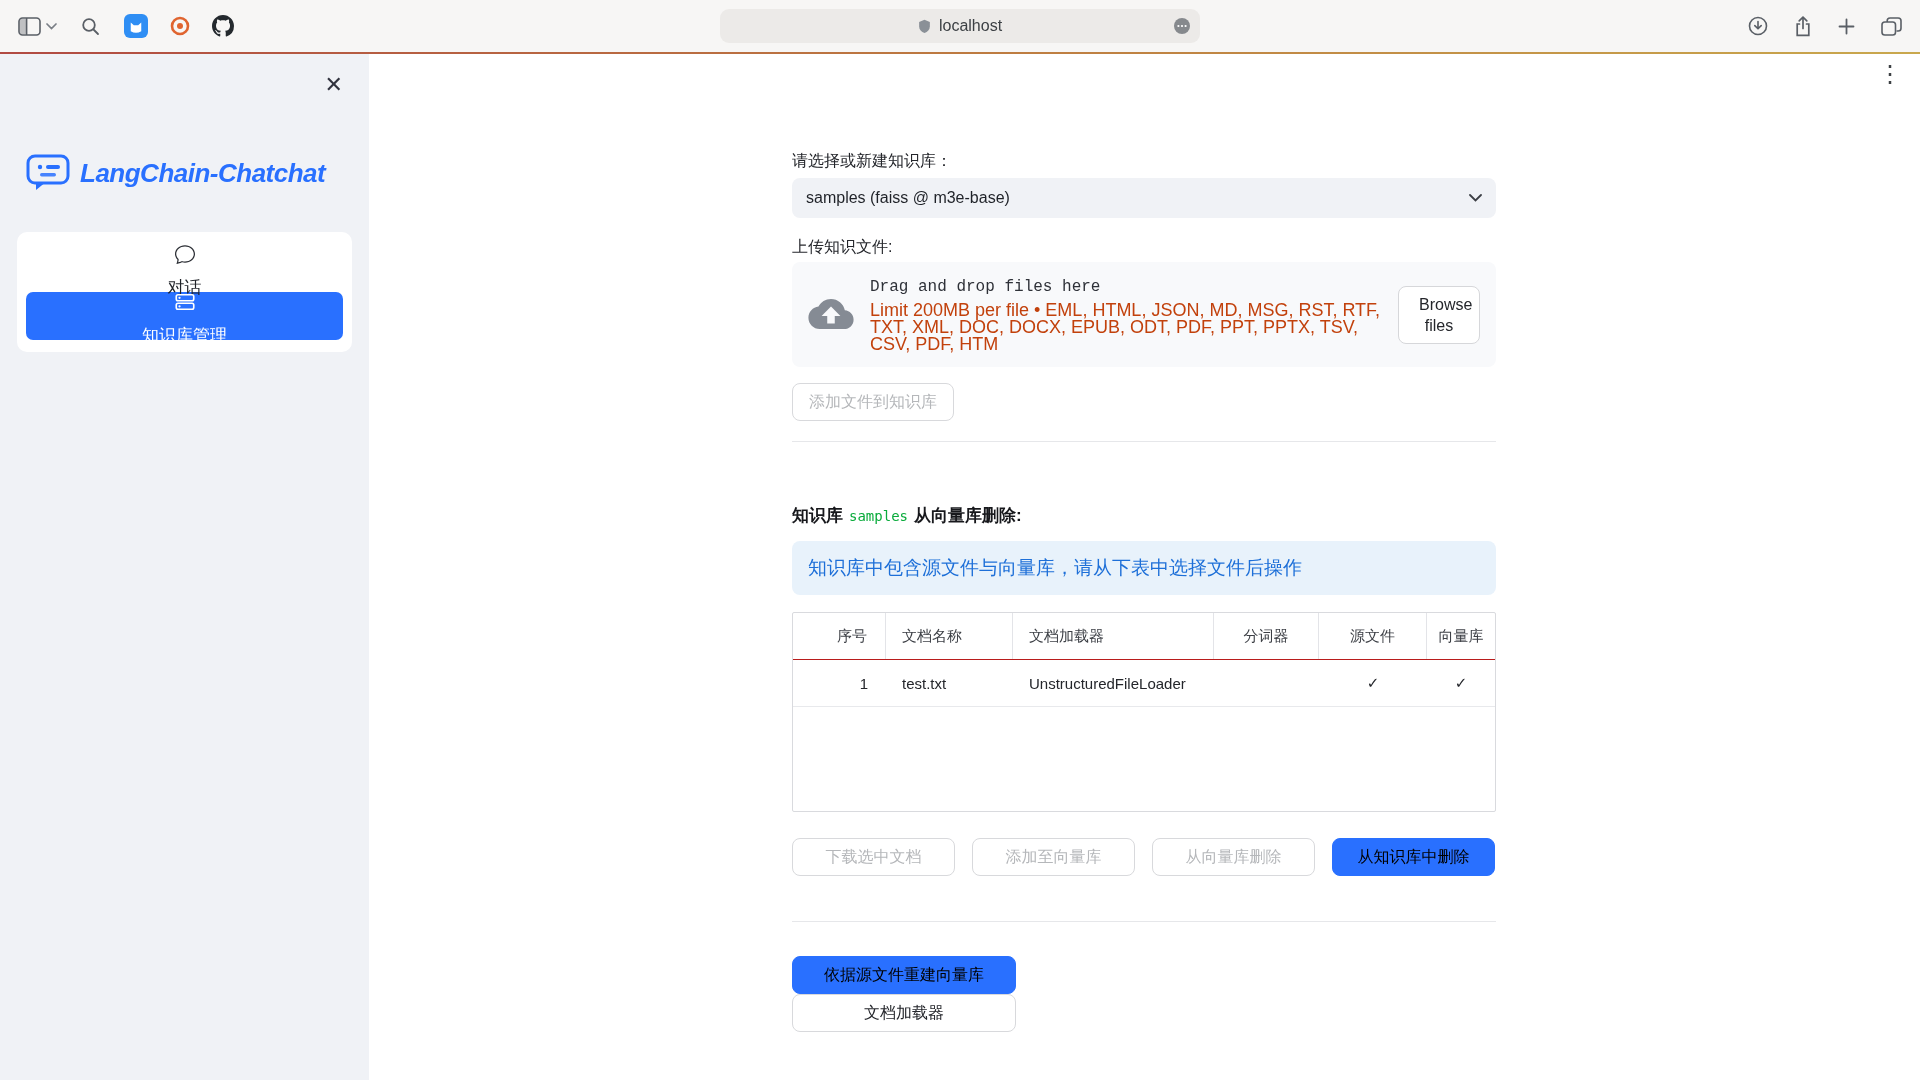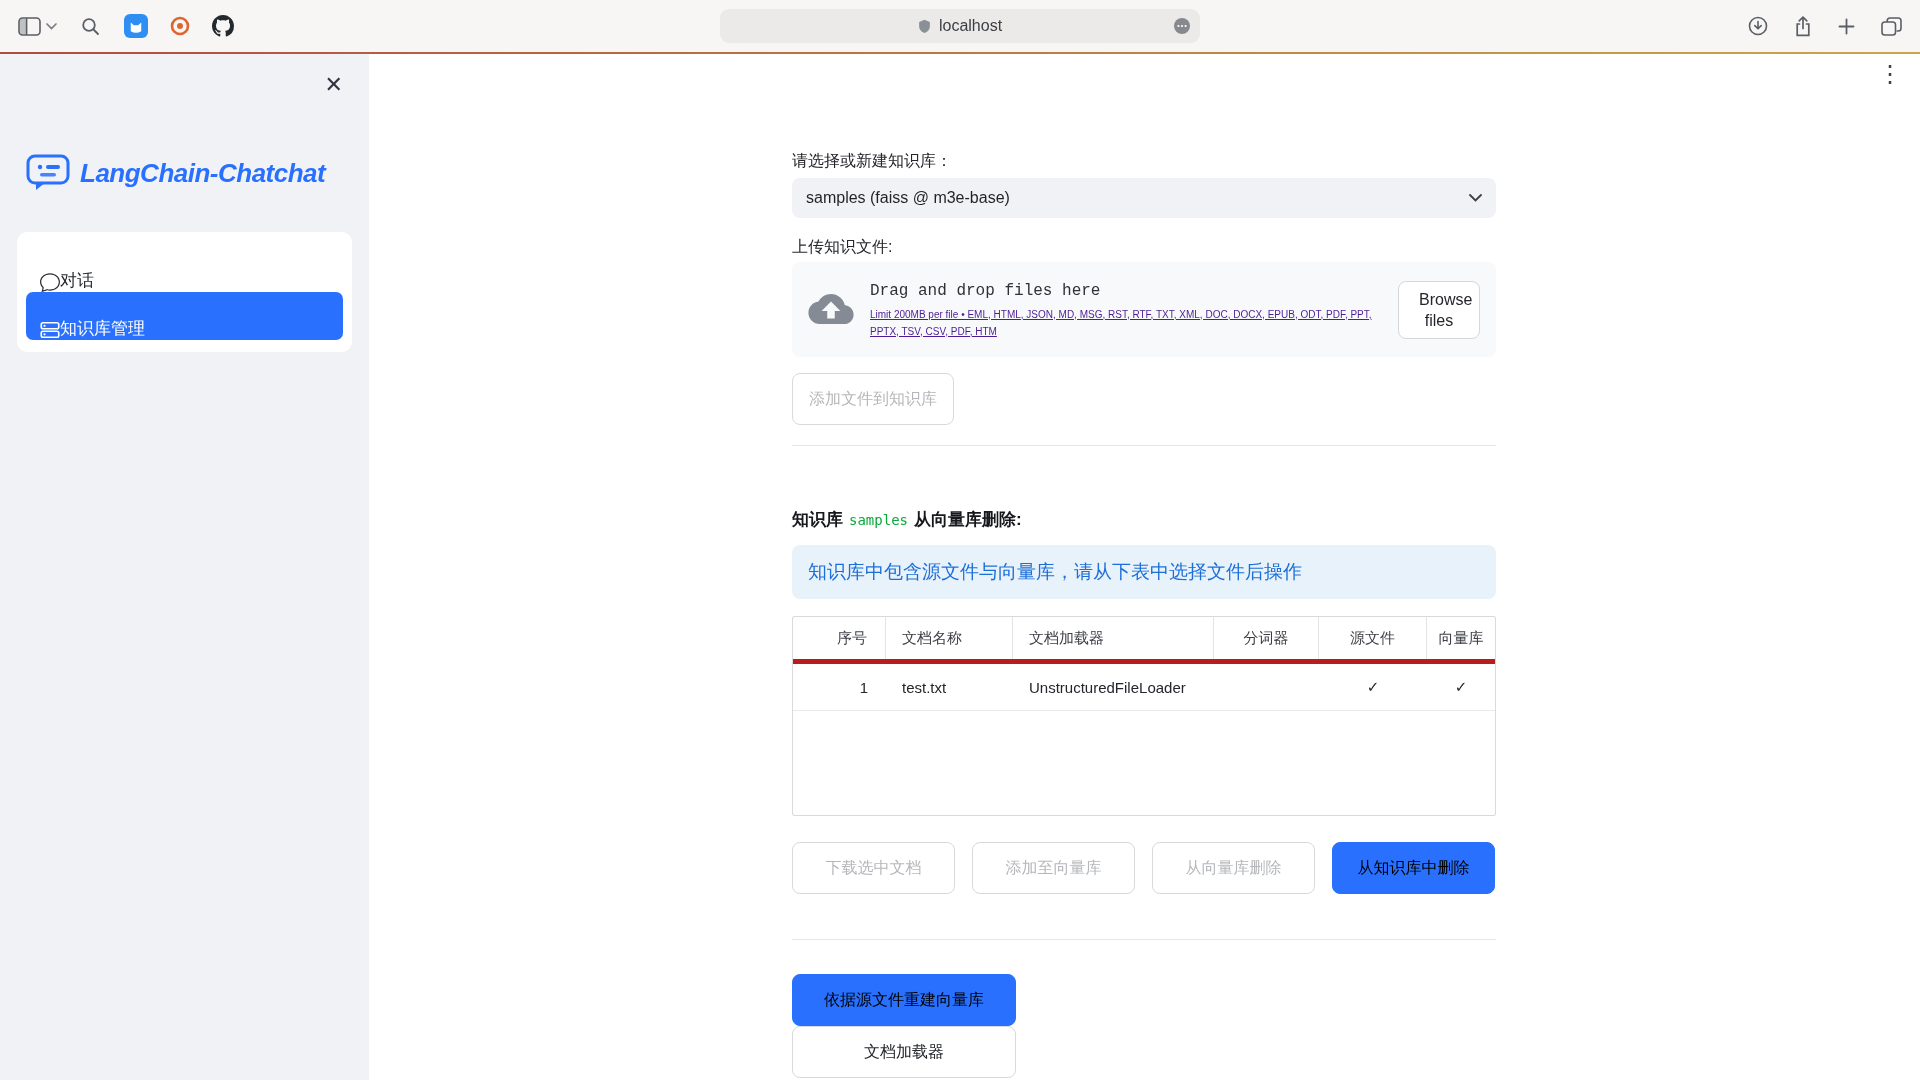--- a/index.html
+++ b/index.html
@@ -31,58 +31,58 @@
     color:#3c4043; letter-spacing:0; cursor:default; }
 
   
   .sidebar { position:absolute; top:0; left:0; bottom:0; width:369px;
     background:var(--sidebar-bg,#f0f2f6); }
   .sb-close { position:absolute; top:18px; right:26px; font-size:22px; color:#31333f; cursor:default; }
   .logo { display:flex; align-items:center; gap:10px; margin:100px 0 0 26px; }
   .logo-text { font-size:26px; font-weight:700; font-style:italic;
     color:var(--accent,#2970ff); letter-spacing:-0.5px; white-space:nowrap; }
   .nav-card { margin:40px 17px 0 17px; background:#fff; border-radius:10px; padding:12px 9px; }
-  .nav-item { display:flex; align-items:flex-end; height:48px; padding:0 14px;
-    border-radius:7px; font-size:17px; color:#1f2228; }
+  .nav-item { display:flex; align-items:center; gap:12px; height:48px; padding:0 14px;
+    border-radius:7px; font-size:17px; color:#1f2228;flex-direction:column; }
   .nav-item.selected { background:var(--accent,#2970ff); color:#fff; }
 
   
   .content { position:absolute; left:792px; top:0; width:704px; padding-top:96px; }
   .field-label { font-size:16px; line-height:22px; color:#24262b; }
   .selectbox { margin-top:6px; height:40px; background:#f0f2f6; border-radius:8px;
     display:flex; align-items:center; padding:0 14px; font-size:16px; color:#1f2228; }
   .selectbox .chev { margin-left:auto; display:flex; }
   .upload-label { margin-top:18px; }
   .dropzone { margin-top:4px; min-height:95px; background:#f8f9fb; border-radius:8px;
     display:flex; align-items:center; gap:16px; padding:14px 16px; }
   .dz-text { flex:1; }
   .dz-title { font-size:16px; line-height:22px; color:#2e3138;font-family:Liberation Mono, monospace; }
-  .dz-limit { margin-top:4px; font-size:10px; line-height:17px; color:#4c1d95;text-decoration:underline; }
+  .dz-limit { margin-top:4px; font-size:18px; line-height:17px; color:#c2410c; }
   .browse-btn { width:82px; min-height:58px; background:#fff; border:1px solid #d6d7da;
     border-radius:8px; font-size:16px; line-height:21px; color:#24262b; padding:6px 20px;
     font-family:inherit; }
-  .btn { border-radius:8px; font-size:16px; font-family:inherit; height:52px;
+  .btn { border-radius:8px; font-size:16px; font-family:inherit; height:38px;
     display:inline-flex; align-items:center; justify-content:center; cursor:default; }
   .btn.ghost-disabled { background:#fff; border:1px solid #d8d9dc; color:var(--disabled-text,#b5b7ba); }
   .btn.primary { background:var(--accent,#2970ff); border:1px solid var(--accent,#2970ff); color:#000000; }
   .btn.secondary { background:#fff; border:1px solid #d8d9dc; color:#24262b; }
   .add-btn { margin-top:16px; padding:0 16px; }
   .divider { margin-top:20px; border:none; border-top:1px solid #e6e7ea; height:0; }
   .divider2 { margin-top:45px; border:none; border-top:1px solid #e6e7ea; height:0; }
   .kb-heading { margin-top:62px; font-size:17px; font-weight:700; line-height:24px; color:#17181c; }
   .kb-heading code { font-family:"DejaVu Sans Mono","Liberation Mono",monospace;
     font-size:14px; font-weight:400; color:var(--code-green,#09ab3b); margin:0 6px; }
   .info-box { margin-top:13px; background:var(--info-bg,#e8f2fb); border-radius:8px;
     padding:16px; font-size:19px; line-height:22px; color:var(--info-text,#1d6fd8); }
 
   
   .kb-table { margin-top:17px; height:200px; border:1px solid #d9dade; border-radius:2px;
     background:#fff; overflow:hidden; }
   .trow-head, .trow { display:grid; grid-template-columns:93px 127px 201px 105px 108px 1fr; }
-  .trow-head { height:47px; border-bottom:5px solid #b91c1c; }
+  .trow-head { height:47px; border-bottom:1px solid #b91c1c; }
   .trow { height:47px; border-bottom:1px solid #e8e9ec; }
   .th, .td { display:flex; align-items:center; font-size:15px; overflow:hidden; white-space:nowrap; }
   .th { color:#3c3f45; }
   .td { color:#24262b; }
   .th { border-right:1px solid #e3e4e8; }
   .th:last-child { border-right:none; }
   .col-num { justify-content:flex-end; padding-right:18px; }
   .col-left { justify-content:flex-start; padding-left:16px; }
   .col-center { justify-content:center; }
 

